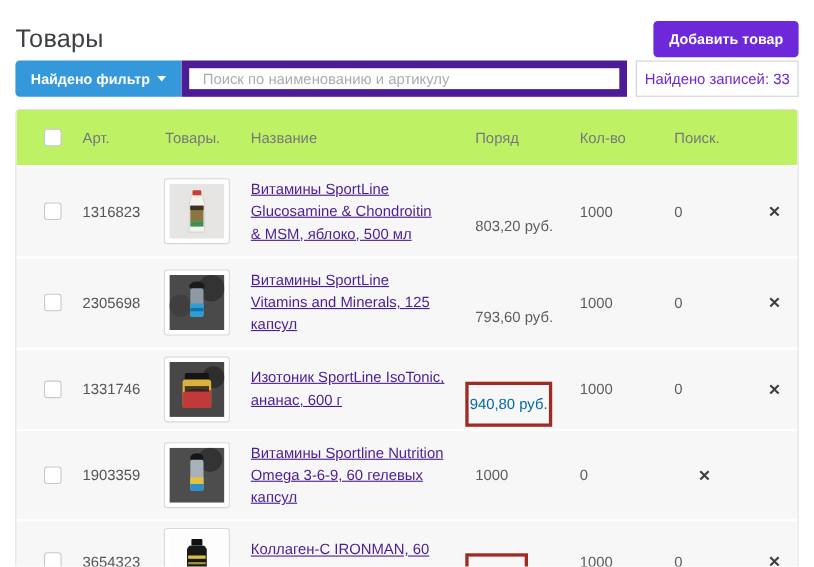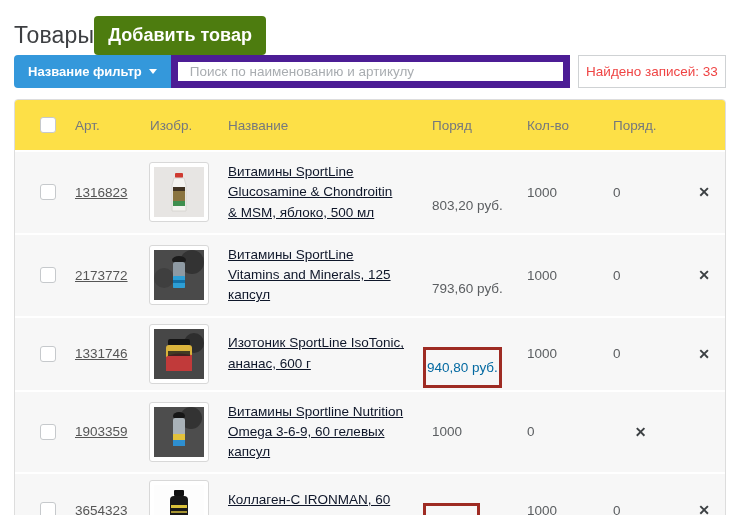--- a/index.html
+++ b/index.html
@@ -7,27 +7,27 @@
   body {
     background: #fff;
     font-family: "Liberation Sans", sans-serif;
     color: #555;
     position: relative;
   }
   .page { padding: 0 14px; }
 
   
   .top-bar {
-    display: flex; justify-content: flex-start; align-items: center;
+    display: flex; justify-content: space-between; align-items: center;
     padding-top: 25px; height: 45px;
   }
   .page-title { font-size: 23px; font-weight: 400; color: #3d3f42; letter-spacing: 0.2px; }
   .btn-primary {
-    background: #4d7c0f; color: #fff; border: none; border-radius: 4px;
-    font-size: 18px; font-weight: 700; padding: 9px 14px; cursor: pointer;
+    background: #6d28d9; color: #fff; border: none; border-radius: 4px;
+    font-size: 13px; font-weight: 700; padding: 9px 14px; cursor: pointer;
     font-family: "Liberation Sans", sans-serif;
   }
 
   
   .filter-bar { display: flex; align-items: stretch; margin-top: 10px; height: 33px; }
   .btn-filter {
     background: #3498db; color: #fff; border: none; border-radius: 4px 0 0 4px;
     font-size: 13px; font-weight: 700; padding: 0 14px; cursor: pointer;
     display: flex; align-items: center; gap: 7px; white-space: nowrap;
     font-family: "Liberation Sans", sans-serif;
@@ -38,52 +38,52 @@
     border-top: 5px solid #fff;
   }
   .search-input {
     flex: 1; border: 7px solid #4c1d95; padding: 0 12px; font-size: 13.5px;
     color: #444; outline: none; font-family: "Liberation Sans", sans-serif;
   }
   .search-input::placeholder { color: #a9adb1; }
   .records-box {
     width: 148px; margin-left: 8px; border: 1px solid #cfd2d4;
     display: flex; align-items: center; justify-content: center;
-    font-size: 13.5px; color: #ef4444; white-space: nowrap;
+    font-size: 13.5px; color: #6d28d9; white-space: nowrap;
   }
 
   
   .table-card {
     margin-top: 11px; border: 1px solid #ddd; border-radius: 4px 4px 0 0;
     background: #fff; height: 420px; overflow: hidden;
   }
   .grid-row {
     display: grid;
     grid-template-columns: 45px 75px 78px 204px 95px 86px 85px 42px;
     align-items: center;
   }
-  .thead { height: 50px; background: #fde047; color: #75787d; font-size: 13.5px; }
+  .thead { height: 50px; background: #bef264; color: #75787d; font-size: 13.5px; }
   .th { padding-left: 15px; }
   .row {
     background: #f7f7f7; border-top: 2px solid #fff; min-height: 74px;
     font-size: 13.5px; color: #5b5e61;
   }
   .checkbox {
     width: 16px; height: 16px; margin-left: 25px; background: #fff;
     border: 1px solid #c6c9cc; border-radius: 3px; cursor: pointer;
   }
-  .art-link { color: #565656; text-decoration: underline; padding-left: 15px; cursor: pointer; }
+  .art-link { color: #565656; padding-left: 15px; cursor: pointer; }
   .thumb-box {
     width: 60px; height: 60px; margin-left: 14px; background: #fff;
     border: 1px solid #d8d8d8; border-radius: 3px;
     display: flex; align-items: center; justify-content: center;
   }
   .thumb-box svg { width: 50px; height: 50px; display: block; }
   .name-link {
-    color: #0f172a; text-decoration: underline; cursor: pointer;
+    color: #4c1d95; text-decoration: underline; cursor: pointer;
     padding: 10px 12px 10px 15px; line-height: 1.5; display: block;
   }
   .cell { padding-left: 15px; }
   .price-cell { padding-left: 15px; margin-top: 27px; }
   .price-box {
     display: inline-block; border: 3px solid #9e2b23; background: transparent;
     padding: 10px 1px; margin-left: -9px; color: #0369a1;
   }
   .delete-btn {
     background: none; border: none; font-weight: 700; font-size: 14px;
@@ -96,39 +96,39 @@
 
 <div class="page">
 
   <div class="top-bar">
     <h1 class="page-title">Товары</h1>
     <button class="btn-primary">Добавить товар</button>
   </div>
 
   <div class="filter-bar">
     <button class="btn-filter">
-      <span>Название фильтр</span>
+      <span>Найдено фильтр</span>
       <span class="caret-down"></span>
     </button>
     <input class="search-input" type="text" placeholder="Поиск по наименованию и артикулу" style="">
     <div class="records-box">Найдено записей: 33</div>
   </div>
 
   <div class="table-card">
 
     <div class="grid-row thead">
       <div>
           <div class="checkbox"></div>
         </div>
       <div class="th">Арт.</div>
-      <div class="th">Изобр.</div>
+      <div class="th">Товары.</div>
       <div class="th">Название</div>
       <div class="th">Поряд</div>
       <div class="th">Кол-во</div>
-      <div class="th">Поряд.</div>
+      <div class="th">Поиск.</div>
       <div></div>
     </div>
 
     <div class="grid-row row">
       <div>
           <div class="checkbox"></div>
         </div>
       <a class="art-link">1316823</a>
       <div class="thumb-box">
         <svg viewBox="0 0 50 50">
@@ -146,21 +146,21 @@
       <div class="price-cell"><span>803,20 руб.</span></div>
       <div class="cell">1000</div>
       <div class="cell">0</div>
       <button class="delete-btn">✕</button>
     </div>
 
     <div class="grid-row row">
       <div>
           <div class="checkbox"></div>
         </div>
-      <a class="art-link">2173772</a>
+      <a class="art-link">2305698</a>
       <div class="thumb-box">
         <svg viewBox="0 0 50 50">
           <rect width="50" height="50" fill="#4a4a4a"></rect>
           <circle cx="38" cy="12" r="12" fill="#333"></circle>
           <circle cx="10" cy="28" r="10" fill="#3f3f3f"></circle>
           <ellipse cx="25" cy="10" rx="7" ry="4" fill="#1b1b1b"></ellipse>
           <rect x="19" y="12" width="12" height="26" rx="2" fill="#8e9aa3"></rect>
           <rect x="19" y="26" width="12" height="12" rx="1" fill="#2d9fd6"></rect>
           <rect x="19" y="30" width="12" height="3" fill="#1371a8"></rect>
         </svg>

